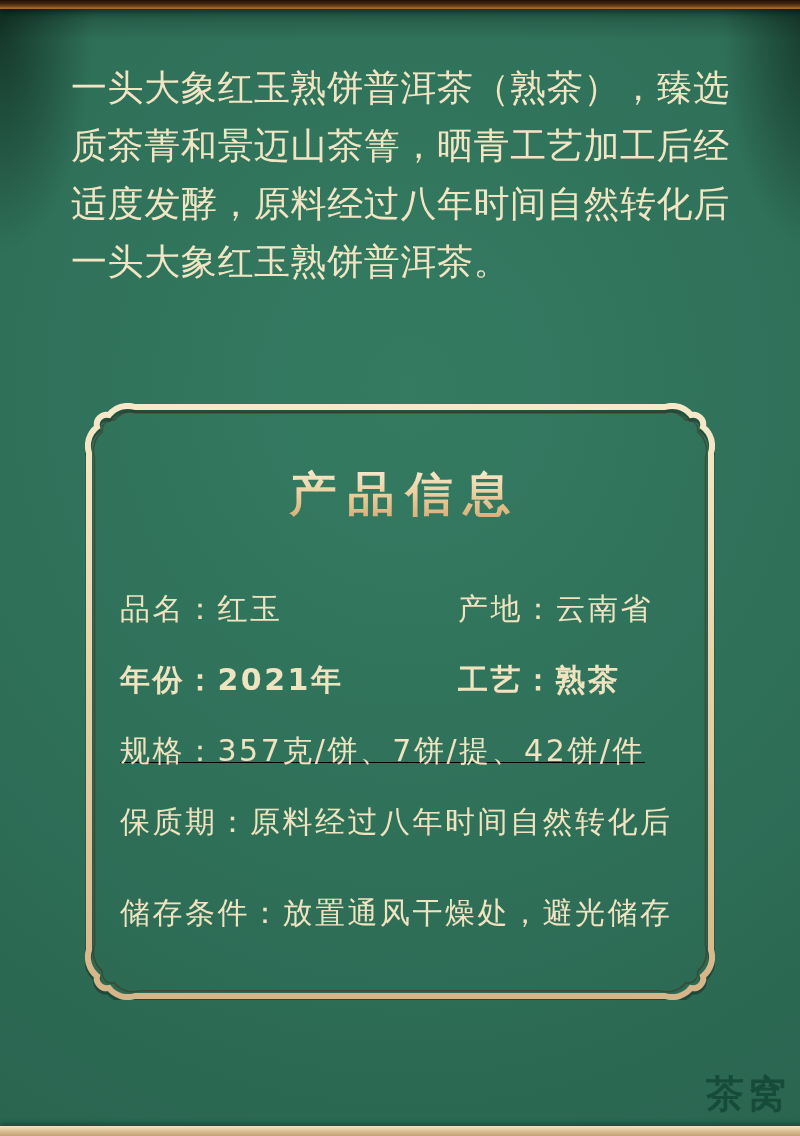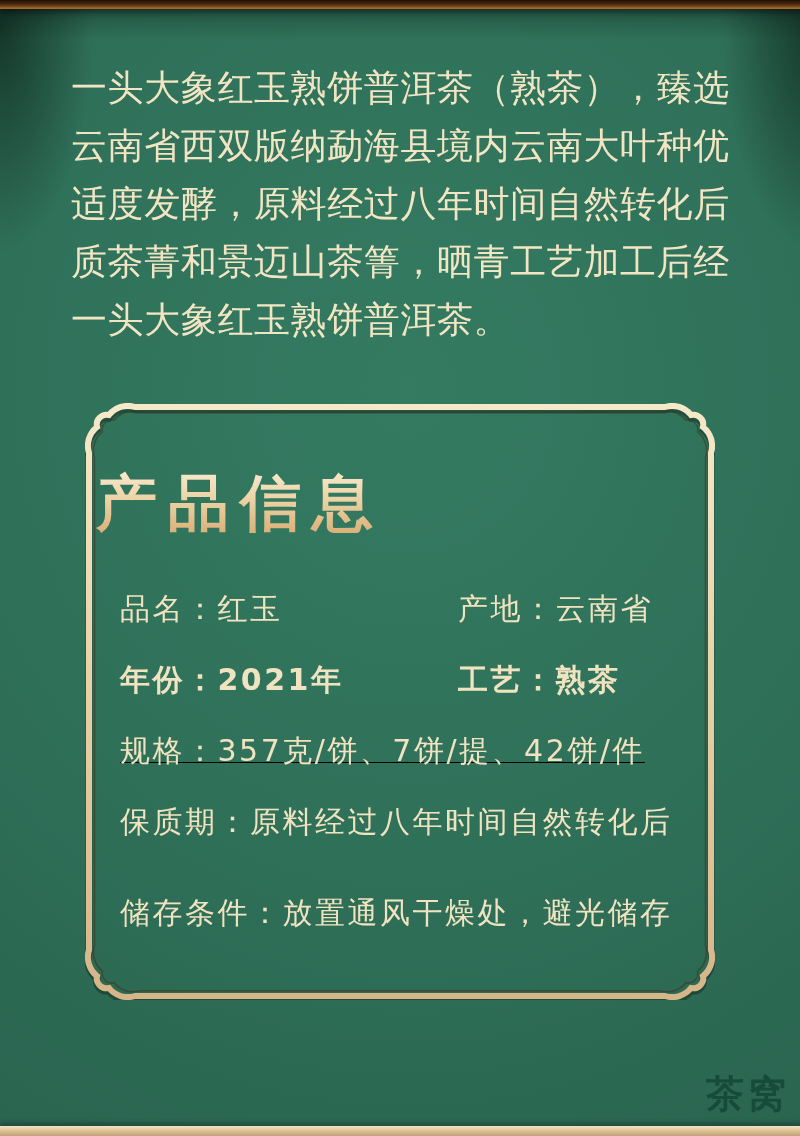--- a/index.html
+++ b/index.html
@@ -26,23 +26,23 @@
     z-index:3;
   }
   .description { position:absolute; left:71px; top:59px; width:660px; }
   .desc-line {
     height:58px; line-height:58px; font-size:36px; letter-spacing:0.6px;
     color:#f2e5c3; white-space:nowrap;
   }
   .info-box { position:absolute; left:85px; top:403px; width:630px; height:597px; }
   .frame-svg { position:absolute; left:0; top:0; }
   .info-title {
-    position:absolute; top:60px; left:0; width:100%; text-align:left;
+    position:absolute; top:60px; left:0; width:100%; text-align:center;
     font-family:"DejaVu Serif","Liberation Serif",serif;
-    font-size:61px; font-weight:700; letter-spacing:11px; text-indent:11px;
+    font-size:47px; font-weight:700; letter-spacing:11px; text-indent:11px;
     color:#ecd4a4;
   }
   @supports (-webkit-background-clip: text) {
     .info-title {
       background:linear-gradient(180deg,#f8ead0 8%, #ecd2a4 45%, #d5a96f 95%);
       -webkit-background-clip:text; -webkit-text-fill-color:transparent;
     }
   }
   .info-row { position:absolute; left:35px; width:575px; height:36px; }
   .r1 { top:188px; } .r2 { top:259px;font-weight:bold; } .r3 { top:330px;text-decoration:underline; } .r4 { top:401px; } .r5 { top:472px;margin-top:20px; }
@@ -59,23 +59,22 @@
   }
 </style>
 </head>
 <body>
 
 <div class="page">
   <div class="top-bar"></div>
 
   <div class="description">
     <div class="desc-line">一头大象红玉熟饼普洱茶（熟茶），臻选</div>
-    <div class="desc-line">云南省西双版纳勐海县境内云南大叶种优</div>
+    <div class="desc-line">质茶菁和景迈山茶箐，晒青工艺加工后经</div>
     <div class="desc-line">适度发酵，原料经过八年时间自然转化后</div>
-    <div class="desc-line">质茶菁和景迈山茶箐，晒青工艺加工后经</div>
     <div class="desc-line">一头大象红玉熟饼普洱茶。</div>
   </div>
 
   <div class="info-box">
     <svg class="frame-svg" width="630" height="597" viewBox="0 0 630 597">
       <defs>
         <linearGradient id="goldGrad" x1="0" y1="0" x2="0" y2="1">
           <stop offset="0" stop-color="#f6e9c9"></stop>
           <stop offset="0.45" stop-color="#e8d2a8"></stop>
           <stop offset="1" stop-color="#d6b588"></stop>

